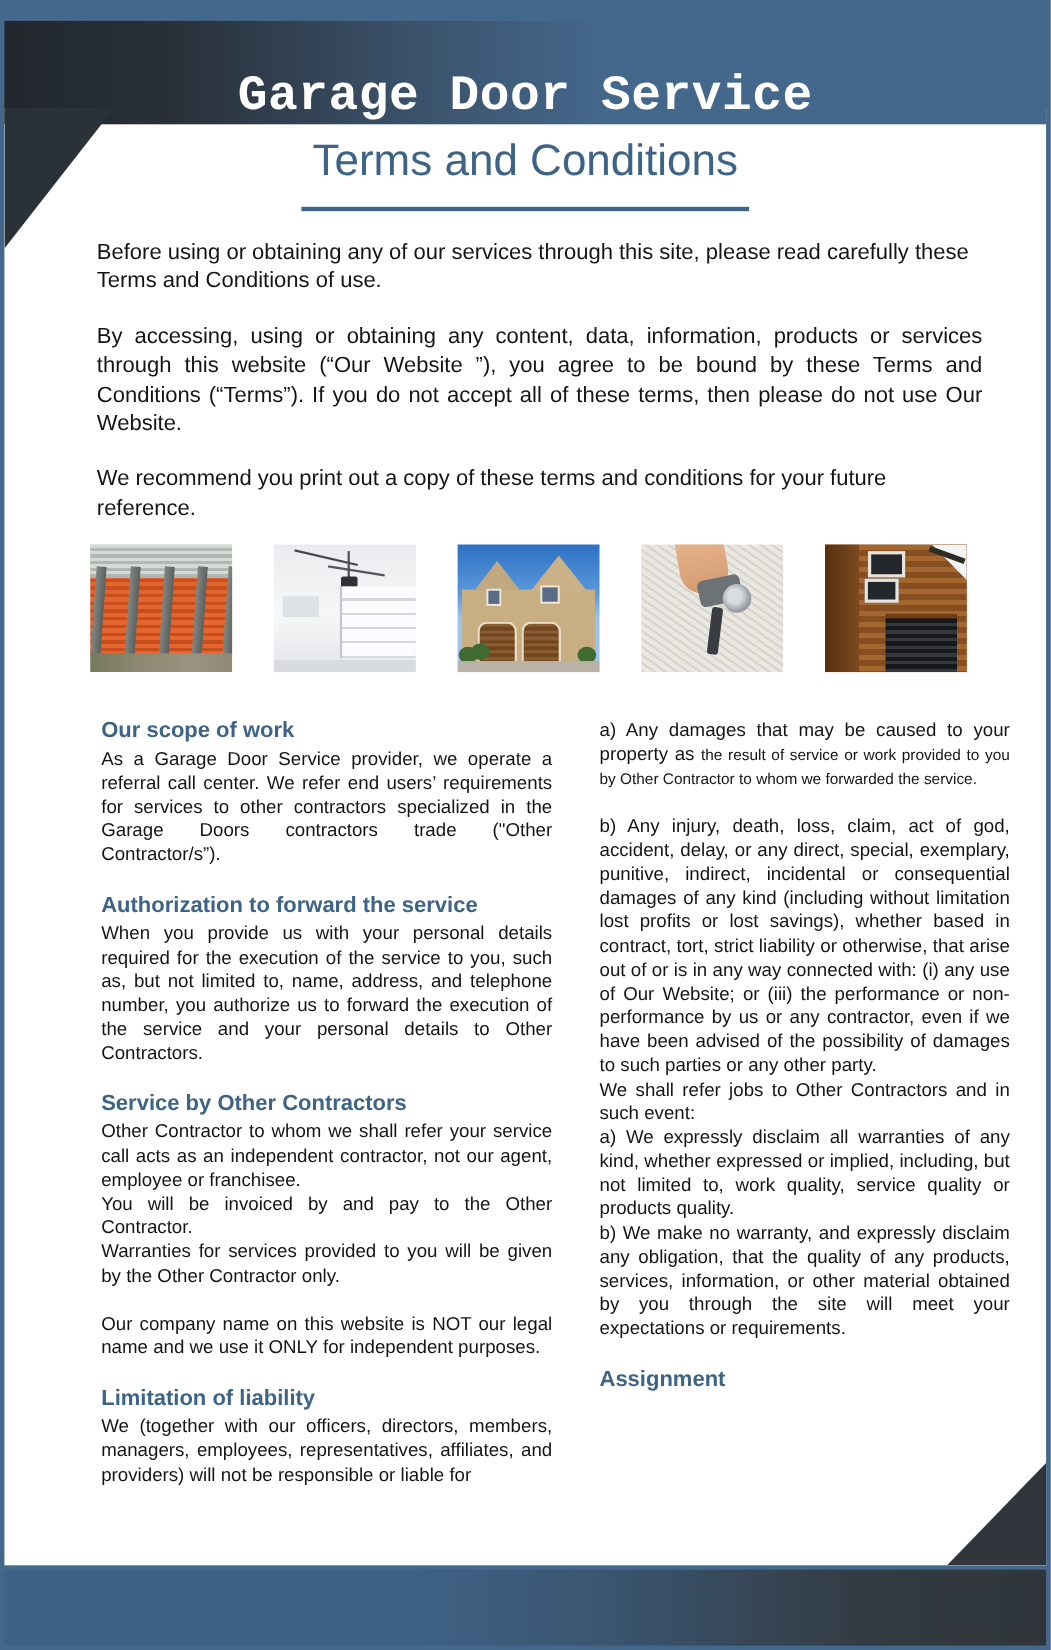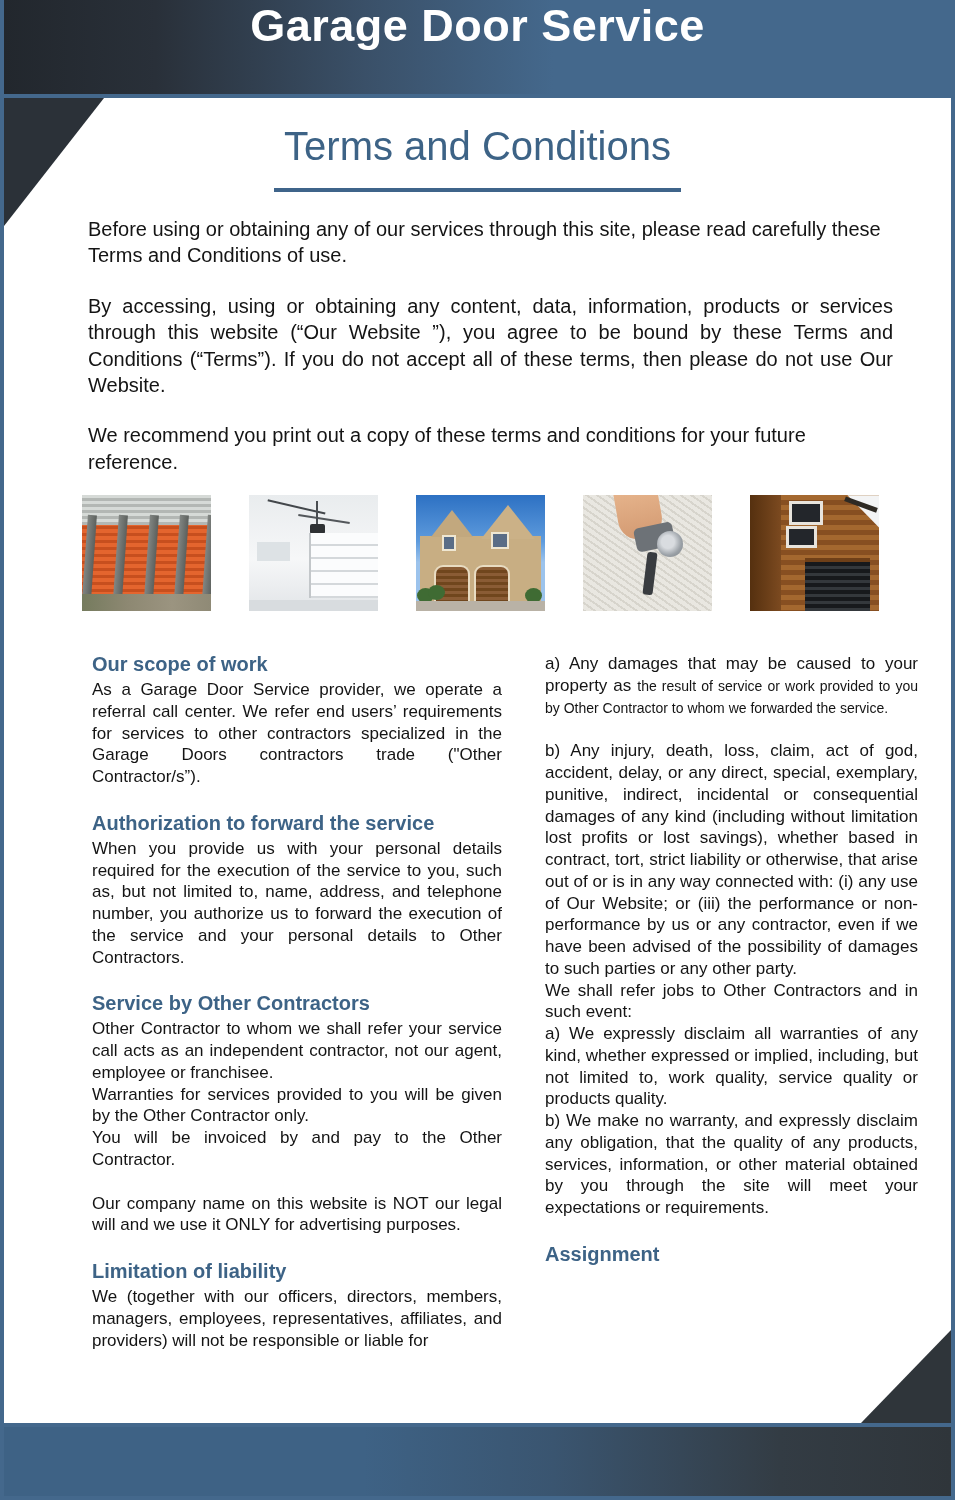--- a/index.html
+++ b/index.html
@@ -3,23 +3,23 @@
 <meta charset="utf-8">
 <style>
   html,body{margin:0;padding:0;background:#62748a;}
   .page{
     position:relative;width:955px;height:1500px;margin:0 auto;
     background:#44688c;overflow:hidden;
     font-family:"Liberation Sans","DejaVu Sans",sans-serif;color:#141414;
   }
   
   .header{
-    position:absolute;top:0;left:4px;right:4px;height:94px;
+    position:absolute;top:19px;left:4px;right:4px;height:94px;
     background:linear-gradient(90deg,#22272d 0%,#293039 16%,#3a5068 38%,#44688c 58%,#44688c 100%);
-    display:flex;align-items:flex-start;justify-content:center;
+    display:flex;align-items:flex-end;justify-content:center;font-family:Liberation Mono, monospace;
   }
   .header-title{color:#ffffff;font-size:45px;font-weight:bold;letter-spacing:.5px;}
   .card{position:absolute;top:98px;left:4px;right:4px;bottom:77px;background:#ffffff;}
   .tri-tl{
     position:absolute;top:98px;left:4px;width:100px;height:128px;background:#2b3138;
     clip-path:polygon(0 0,100% 0,0 100%);
   }
   .tri-br{
     position:absolute;right:4px;bottom:77px;width:90px;height:93px;background:#2f353a;
     clip-path:polygon(100% 0,100% 100%,0 100%);
@@ -171,23 +171,23 @@
 
       <div class="col-left">
         <div class="sec-h first">Our scope of work</div>
         <p>As a Garage Door Service provider, we operate a referral call center. We refer end users’ requirements for services to other contractors specialized in the Garage Doors contractors trade ("Other Contractor/s”).</p>
 
         <div class="sec-h">Authorization to forward the service</div>
         <p>When you provide us with your personal details required for the execution of the service to you, such as, but not limited to, name, address, and telephone number, you authorize us to forward the execution of the service and your personal details to Other Contractors.</p>
 
         <div class="sec-h">Service by Other Contractors</div>
         <p>Other Contractor to whom we shall refer your service call acts as an independent contractor, not our agent, employee or franchisee.</p>
+        <p>You will be invoiced by and pay to the Other Contractor.</p>
         <p>Warranties for services provided to you will be given by the Other Contractor only.</p>
-        <p>You will be invoiced by and pay to the Other Contractor.</p>
-        <p class="sp">Our company name on this website is NOT our legal will and we use it ONLY for advertising purposes.</p>
+        <p class="sp">Our company name on this website is NOT our legal name and we use it ONLY for independent purposes.</p>
 
         <div class="sec-h">Limitation of liability</div>
         <p>We (together with our officers, directors, members, managers, employees, representatives, affiliates, and providers) will not be responsible or liable for</p>
       </div>
 
       <div class="col-right">
         <p><span>a) Any damages that may be caused to your property as </span><span class="small-txt">the result of service or work provided to you by Other Contractor to whom we forwarded the service.</span></p>
 
         <p class="sp">b) Any injury, death, loss, claim, act of god, accident, delay, or any direct, special, exemplary, punitive, indirect, incidental or consequential damages of any kind (including without limitation lost profits or lost savings), whether based in contract, tort, strict liability or otherwise, that arise out of or is in any way connected with: (i) any use of Our Website; or (iii) the performance or non-performance by us or any contractor, even if we have been advised of the possibility of damages to such parties or any other party.</p>
 

